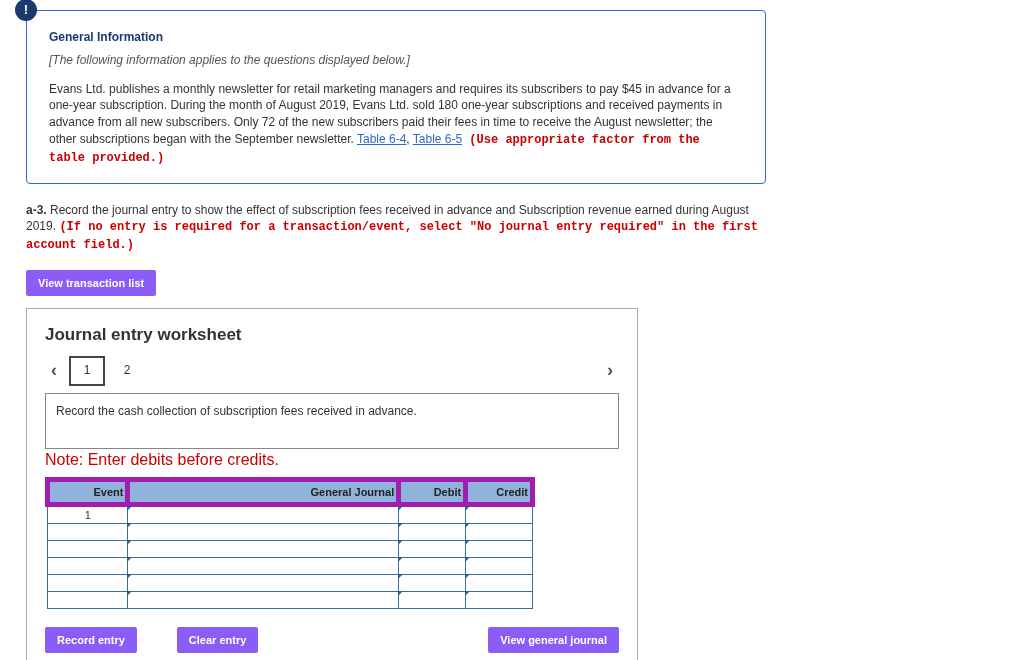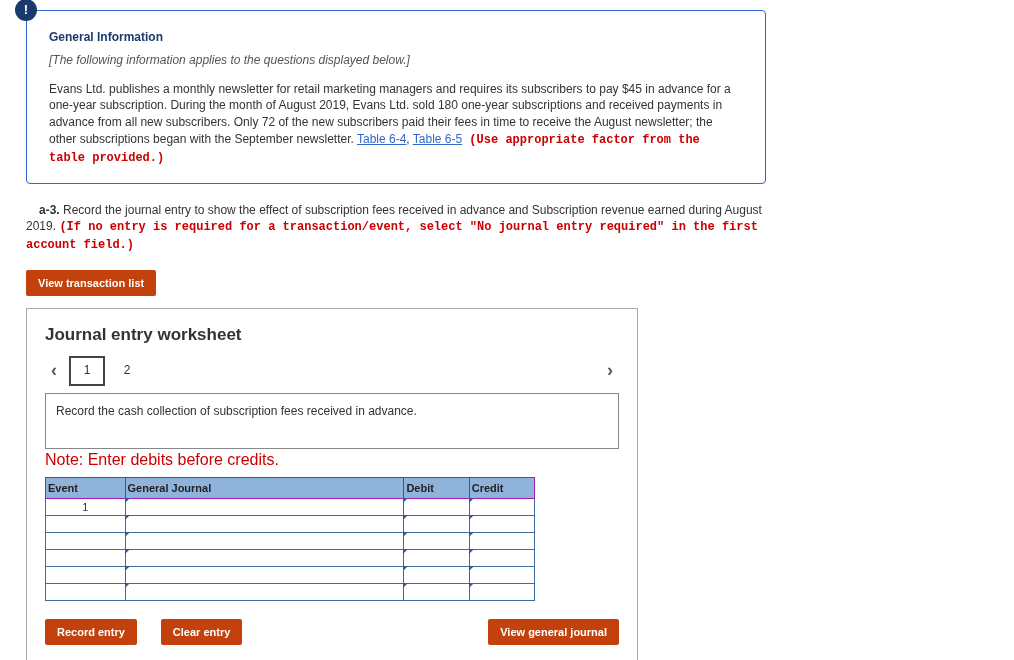--- a/index.html
+++ b/index.html
@@ -48,24 +48,24 @@
     margin-bottom: 12px;
   }
   .body-text { color: #333; }
   .link { color: #3366cc; text-decoration: underline; cursor: pointer; }
   .red-bold { color: #c00; font-weight: bold; font-family: Liberation Mono, monospace; }
   .question {
     margin: 0 0 16px 6px;
     width: 740px;
     line-height: 1.4;
   }
-  .q-prefix { font-weight: bold; margin-left: 13px; }
+  .q-prefix { font-weight: bold; }
   .btn {
     display: inline-block;
-    background: #c2410c;
+    background: #8b5cf6;
     color: #fff;
     font-size: 11px;
     font-weight: bold;
     padding: 7px 12px;
     border: none;
     border-radius: 2px;
     cursor: pointer;
   }
   .view-txn { margin-left: 6px; margin-bottom: 12px; }
   .worksheet {
@@ -131,25 +131,25 @@
     margin-top: 2px;
     margin-bottom: 8px;
   }
   table.journal {
     border-collapse: collapse;
     width: 490px;
     font-size: 11px;
   }
   table.journal th {
     background: #8fb3da;
-    border: 1px solid #a21caf;
+    border: 5px solid #a21caf;
     padding: 4px 2px;
     font-weight: bold;
     color: #222;
-    text-align: left;
+    text-align: right;
   }
   table.journal td {
     border: 1px solid #3d6d9a;
     height: 16px;
     padding: 0;
     position: relative;
   }
   .col-event { width: 62px; }
   .col-gj { width: 230px; }
   .col-deb { width: 50px; }
@@ -158,21 +158,21 @@
     position: absolute;
     left: -1px; top: -1px;
     width: 0; height: 0;
     border-left: 5px solid #2a5d9a;
     border-bottom: 5px solid transparent;
   }
   .btn-row {
     margin-top: 18px;
     display: flex;
     align-items: center;
-    gap: 24px;
+    gap: 40px;
   }
   .btn-row .spacer { flex: 1; }
   .event-num { text-align: center; font-size: 11px; }
 </style>
 </head>
 <body>
 
 
 
 <div class="info-box">

